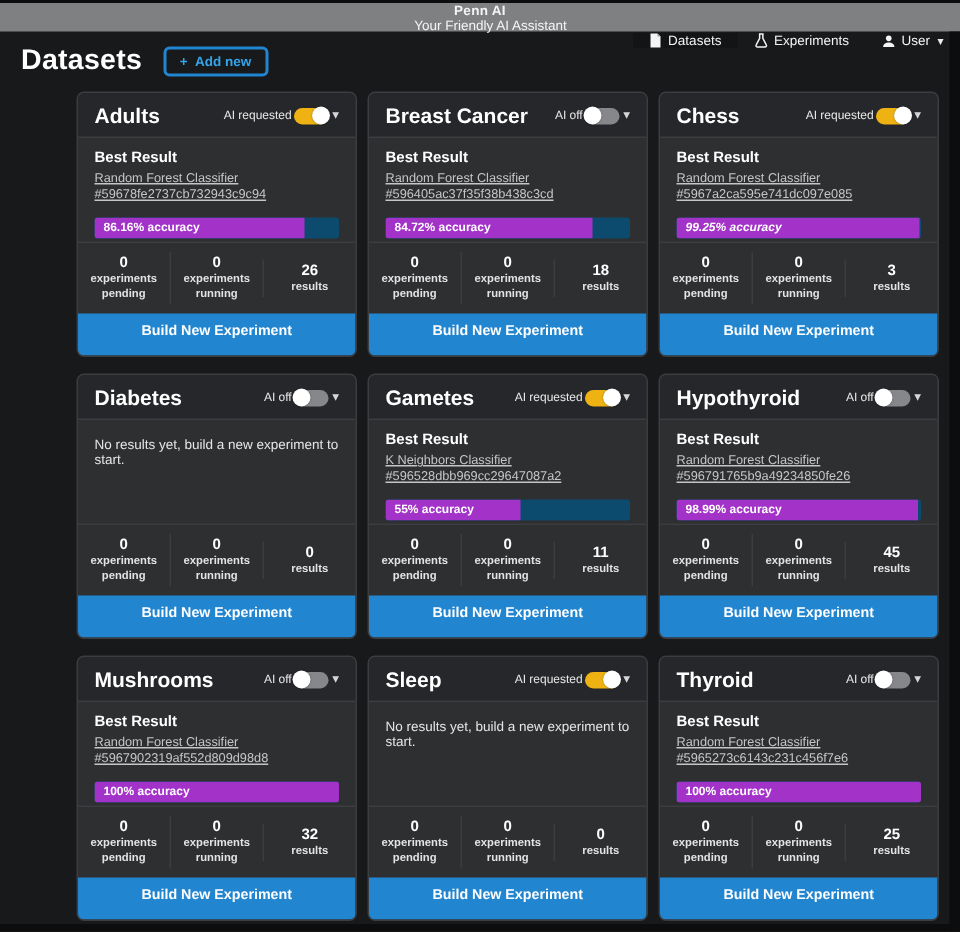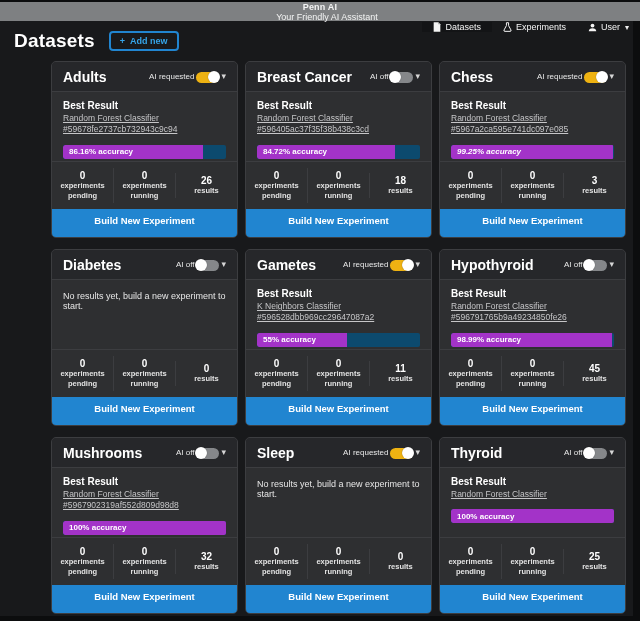--- a/index.html
+++ b/index.html
@@ -438,20 +438,21 @@
         <span class="ai-label">AI off</span>
         <span class="toggle" data-state="off">
             <span class="knob"></span>
           </span>
         <span class="caret">▾</span>
       </span>
     </div>
     <div class="card-body">
       <div class="best-label">Best Result</div>
       <div class="algo">Random Forest Classifier</div>
+      <div class="hash">#5965273c6143c231c456f7e6</div>
       <div class="bar">
         <div class="bar-fill" style="width: 100%;">
             <span>100% accuracy</span>
           </div>
       </div>
     </div>
     <div class="stats">
       <div class="stat">
           <div class="stat-value">0</div>
           <div class="stat-label">experiments pending</div>

